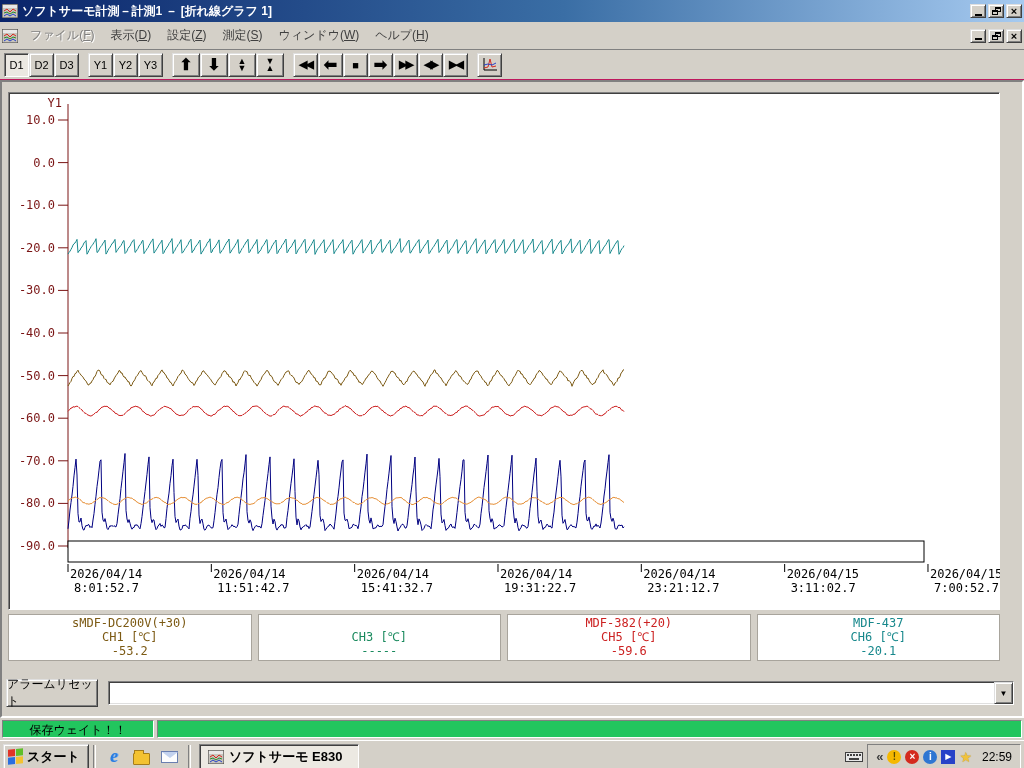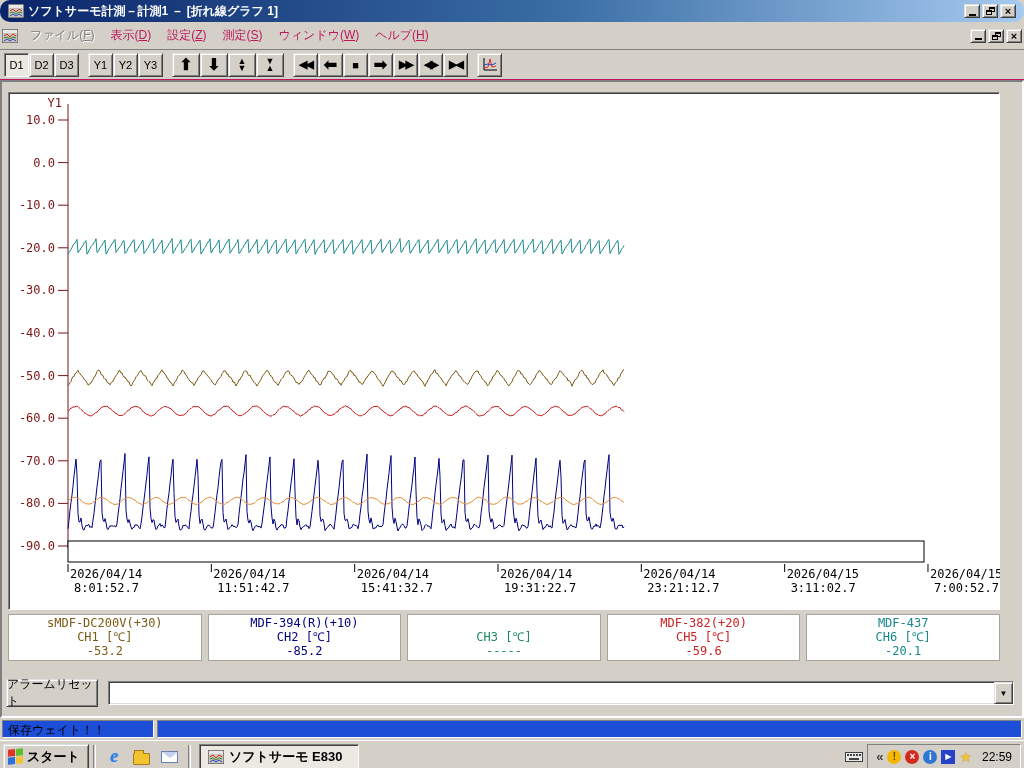--- a/index.html
+++ b/index.html
@@ -8,40 +8,40 @@
 
   
   .raised { background:#d4d0c8; border:1px solid;
     border-color:#dfdfdf #404040 #404040 #dfdfdf;
     box-shadow: inset 1px 1px 0 #ffffff, inset -1px -1px 0 #808080; }
   .well   { background:#ffffff; border:1px solid;
     border-color:#808080 #ffffff #ffffff #808080;
     box-shadow: inset 1px 1px 0 #404040, inset -1px -1px 0 #dfdfdf; }
 
   
-  .titlebar { height:22px; display:flex; align-items:center; padding:0 8px;
+  .titlebar { height:22px; display:flex; align-items:center; padding:0 2px;
     background:linear-gradient(to right,#0a246a,#3a6ea5 55%,#a6caf0);
-    color:#fff;border-radius:10px; }
+    color:#fff; }
   .titlebar .title { flex:1; font-size:12px; font-weight:bold; margin-left:4px;
     white-space:nowrap; overflow:hidden; }
   .win-btn { width:16px; height:14px; margin-left:2px; display:flex;
     align-items:center; justify-content:center; font-size:10px; font-weight:bold;
     color:#000; cursor:default; }
   .glyph-min { width:7px; height:2px; background:#000; margin-top:7px; }
   .glyph-restore { position:relative; width:9px; height:8px; }
   .glyph-restore i { position:absolute; display:block; border:1px solid #000;
     border-top:2px solid #000; background:transparent; }
   .glyph-restore i.b { left:0; bottom:0; width:6px; height:5px; background:#d4d0c8; }
   .glyph-restore i.f { right:0; top:0; width:6px; height:5px; }
   .glyph-close { font-size:11px; line-height:10px; font-weight:bold; }
 
   
   .menubar { height:28px; display:flex; align-items:center; background:#d4d0c8;
     border-bottom:1px solid #808080; box-shadow:0 1px 0 #ffffff; padding:0 2px; }
-  .menubar .menu-item { font-size:12px; padding:2px 8px; color:#be185d; }
+  .menubar .menu-item { font-size:12px; padding:2px 8px; color:#404040; }
   .menubar .menu-item.disabled { color:#808080; text-shadow:1px 1px 0 #ffffff; }
   .menubar .spacer { flex:1; }
 
   
   .toolbar { height:30px; display:flex; align-items:center; background:#d4d0c8;
     padding:2px 4px; border-bottom:1px solid #be185d; box-shadow:0 1px 0 #fff; }
   .tb-group { display:flex; margin-right:9px; }
   .tb-btn { width:25px; height:24px; display:flex; align-items:center;
     justify-content:center; font-size:11px; color:#000; cursor:default; }
   .tb-btn.wide { width:28px; }
@@ -77,21 +77,21 @@
   .combo { flex:1; margin-left:10px; height:24px; display:flex; }
   .combo .combo-text { flex:1; }
   .combo .combo-drop { width:19px; height:100%; display:flex; align-items:center;
     justify-content:center; font-size:8px; color:#000; }
 
   
   .statusbar { height:22px; display:flex; align-items:center; gap:3px;
     padding:2px 2px; background:#d4d0c8; }
   .status-cell { height:18px; font-size:12px; padding:1px 5px; color:#000;
     border:1px solid; border-color:#808080 #ffffff #ffffff #808080;
-    background:#1d4ed8; white-space:nowrap; }
+    background:#22c55e; white-space:nowrap;text-align:center; }
   .status-msg { width:152px; }
   .status-rest { flex:1; }
 
   
   .taskbar { height:32px; display:flex; align-items:center; background:#d4d0c8;
     border-top:1px solid #ffffff; padding:2px 3px; }
   .start-btn { height:26px; padding:0 8px 0 4px; display:flex; align-items:center;
     gap:4px; font-size:13px; font-weight:bold; color:#000; }
   .winflag { display:grid; grid-template-columns:7px 7px; grid-template-rows:7px 7px;
     gap:1px; transform:skewY(-6deg); }
@@ -309,25 +309,20 @@
         <text x="923.98" y="497" fill="#000000" class="axtxt">7:00:52.7</text>
       </svg>
   </div>
 
   <div class="legend">
     <div class="leg-cell" style="color: rgb(124, 90, 20);">
       <div>sMDF-DC200V(+30)</div>
       <div>CH1 [℃]</div>
       <div>-53.2</div>
     </div>
-    <div class="leg-cell" style="color: rgb(0, 0, 128);">
-      <div>MDF-394(R)(+10)</div>
-      <div>CH2 [℃]</div>
-      <div>-85.2</div>
-    </div>
     <div class="leg-cell" style="color: rgb(26, 138, 94);">
       <div></div>
       <div>CH3 [℃]</div>
       <div>-----</div>
     </div>
     <div class="leg-cell" style="color: rgb(204, 34, 34);">
       <div>MDF-382(+20)</div>
       <div>CH5 [℃]</div>
       <div>-59.6</div>
     </div>

